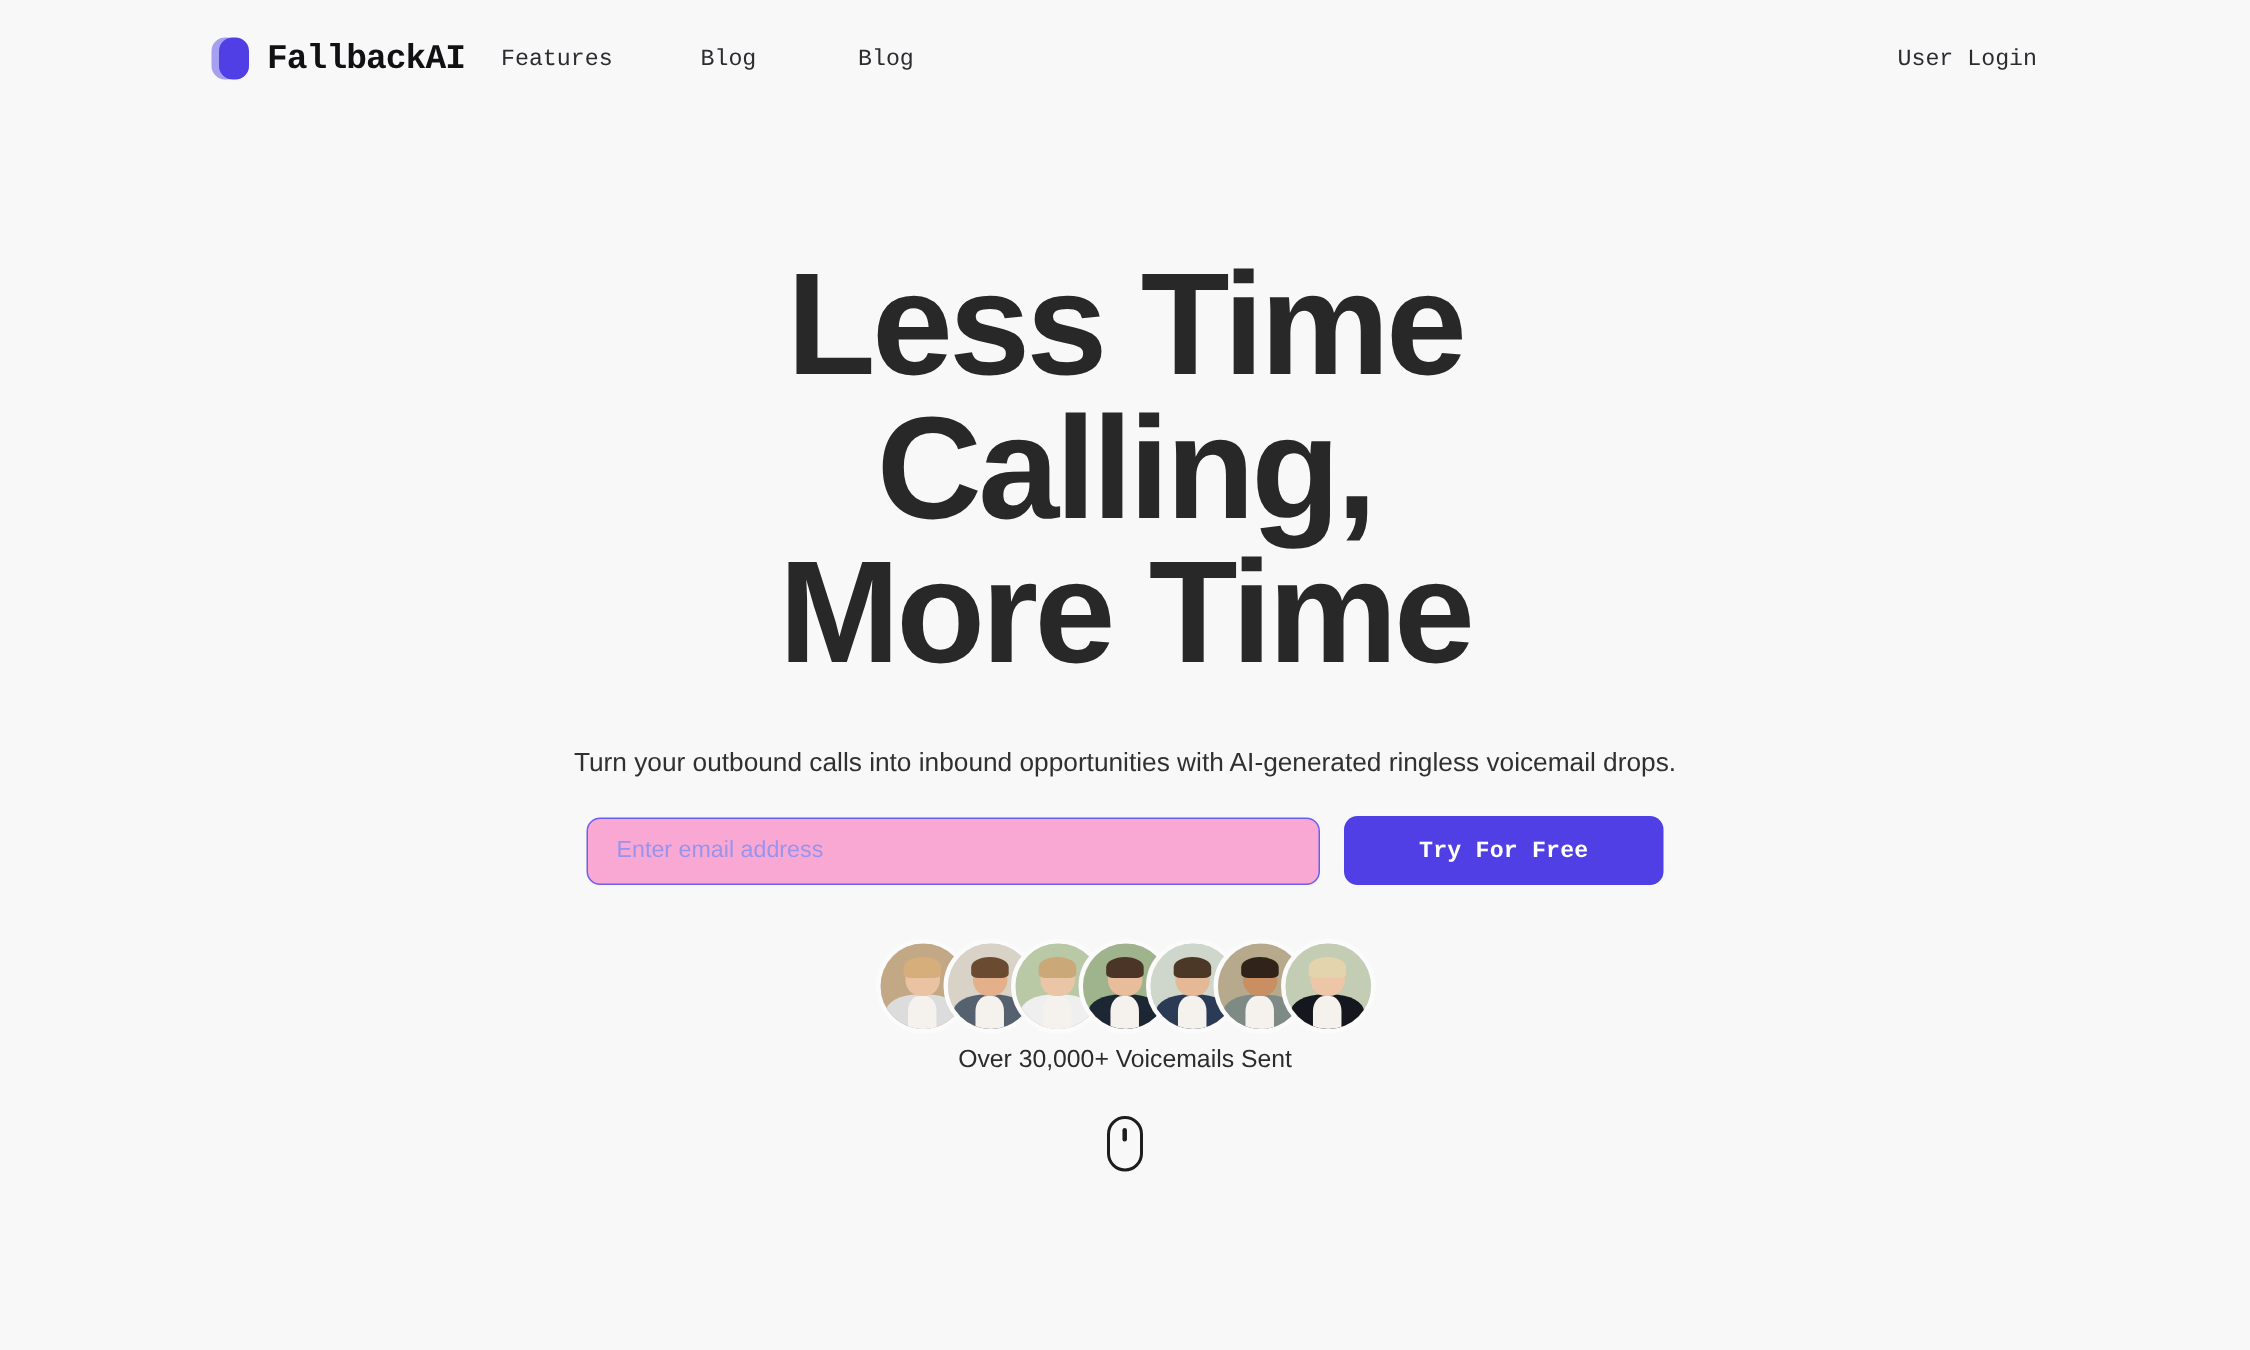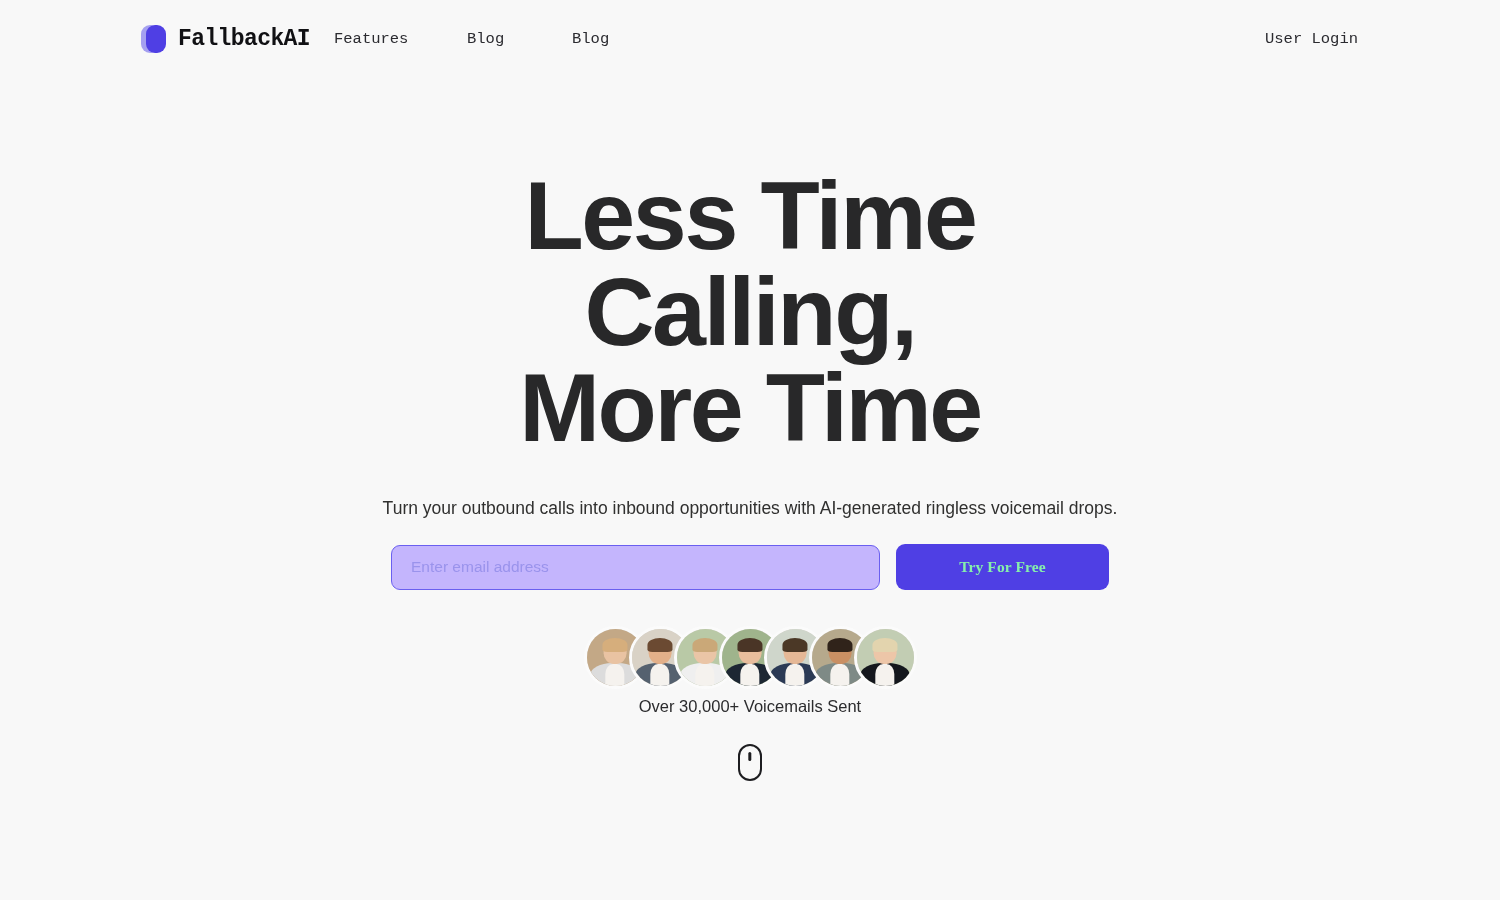--- a/index.html
+++ b/index.html
@@ -137,40 +137,40 @@
     display: flex;
     align-items: center;
     gap: 16px;
   }
 
   .email-input {
     width: 489px;
     height: 45px;
     border: 1.6px solid #6a5ff0;
     border-radius: 9px;
-    background: #c4b5fd;
+    background: #f9a8d4;
     padding: 0 19px;
     font-family: "Liberation Sans", sans-serif;
     font-size: 15.5px;
     color: #3b3b46;
     outline: none;
   }
   .email-input::placeholder {
     color: #9a93ec;
     opacity: 1;
   }
 
   .cta-button {
     width: 213px;
     height: 46px;
     border: none;
     border-radius: 9px;
     background: #4f3fe4;
-    color: #86efac;
-    font-family: Liberation Serif, serif;
+    color: #ffffff;
+    font-family: Liberation Mono, monospace;
     font-size: 15.5px;
     font-weight: bold;
     letter-spacing: 0.1px;
     cursor: pointer;
   }
 
   
   .avatars {
     margin-top: 36px;
     display: flex;

